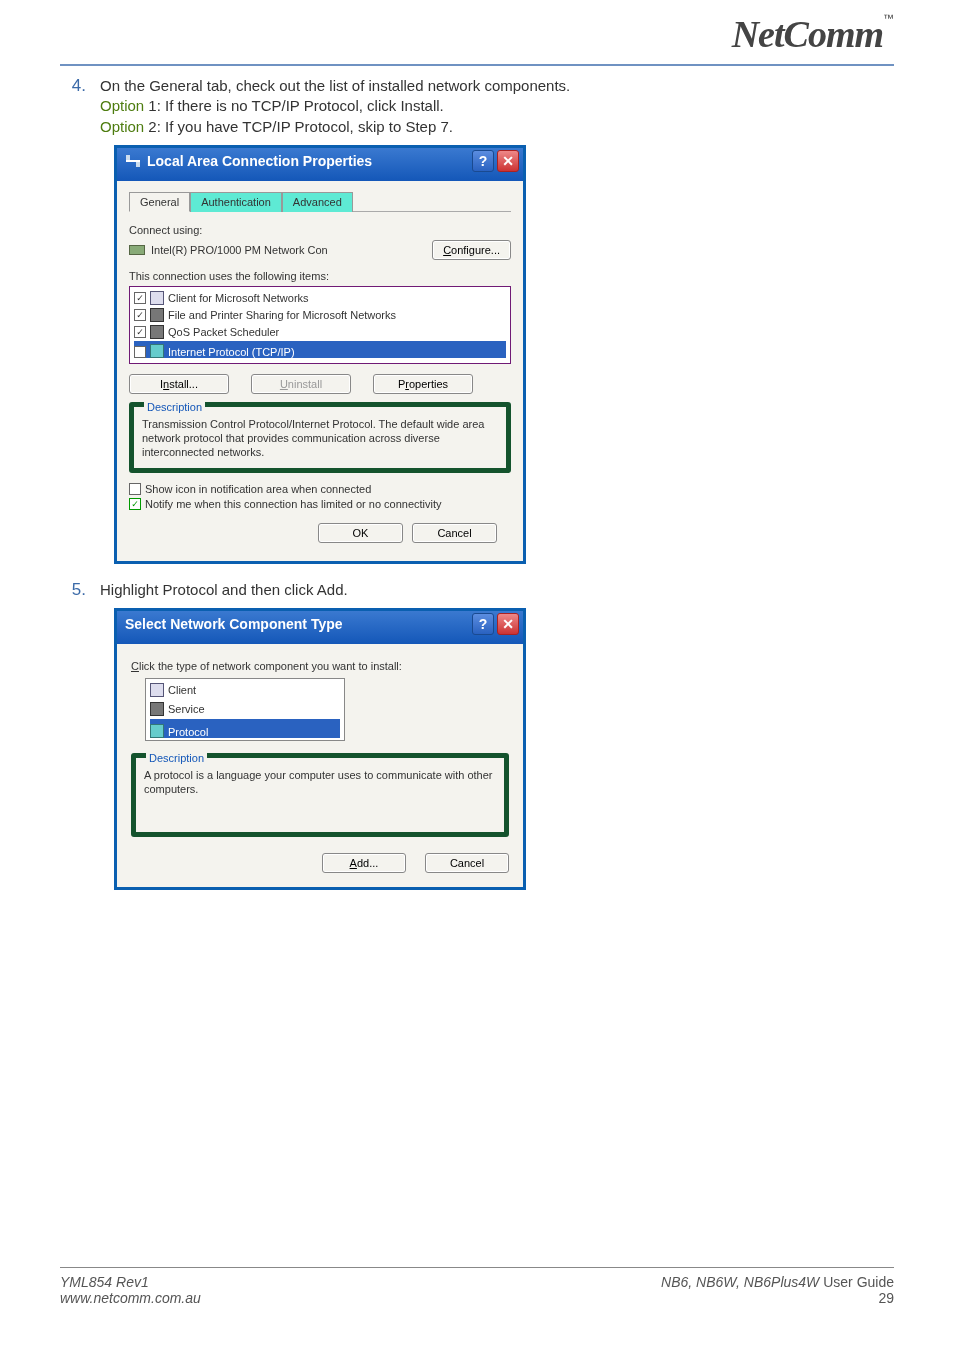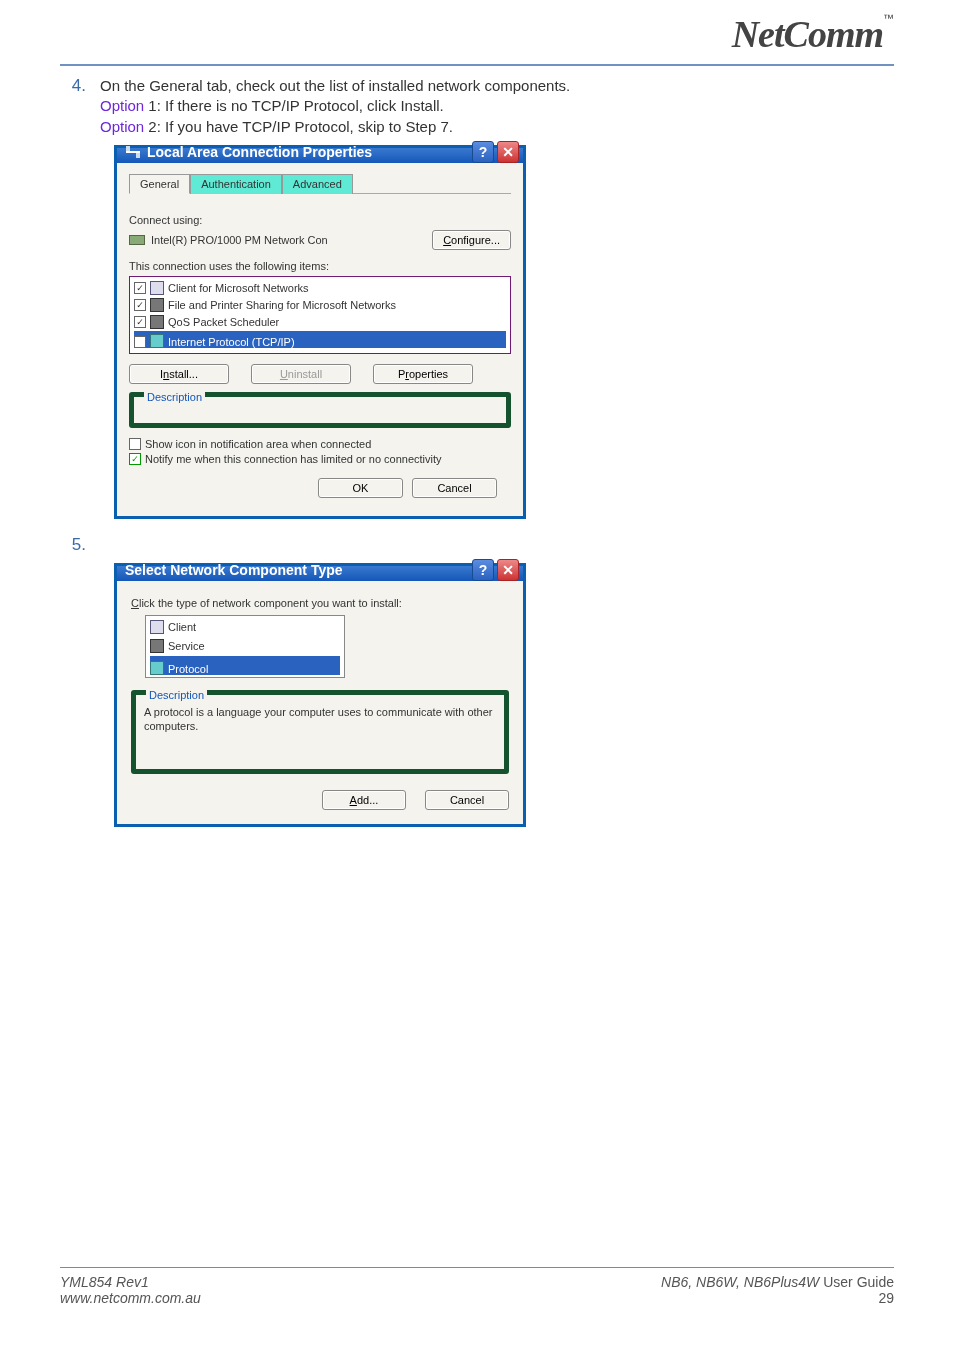--- a/index.html
+++ b/index.html
@@ -37,29 +37,29 @@
   .step { display: flex; margin-bottom: 6px; }
   .step-num {
     width: 40px;
     color: #3b6aa8;
     font-size: 17px;
     text-align: right;
     padding-right: 14px;
     flex-shrink: 0;
   }
   .step-body { font-size: 15px; color: #333; line-height: 1.35; }
-  .opt { color: #6d28d9; }
+  .opt { color: #4d7c0f; }
   .dialog {
     width: 412px;
     margin: 8px 0 16px 54px;
     border: 3px solid #0a5fb0;
     background: #fff;
   }
   .dlg-titlebar {
-    height: 15px;
+    height: 33px;
     background: linear-gradient(#3a79d0, #1457b8);
     display: flex;
     align-items: center;
     padding: 0 4px 6px 8px;
   }
   .dlg-title-icon {
     width: 16px; height: 16px; margin-right: 6px;
   }
   .dlg-title-text {
     flex: 1;
@@ -82,21 +82,21 @@
   .close-btn { background: linear-gradient(#e88,#c33); border:1px solid #a22; }
   .dlg-body {
     background: #f4f3ee;
     padding: 10px 12px 12px 12px;
     font-family: Tahoma, sans-serif;
     font-size: 11px;
   }
   .tabs {
     display: flex;
     border-bottom: 1px solid #aaa;
-    margin-bottom: 20px;
+    margin-bottom: 12px;
   }
   .tab {
     padding: 3px 10px;
     border: 1px solid #999;
     border-bottom: none;
     background: #5eead4;
     margin-right: 0;
     font-size: 11px;
     position: relative;
     top: 1px;
@@ -265,38 +265,40 @@
             <span class="item-text">Internet Protocol (TCP/IP)</span>
           </div>
         </div>
       <div class="btn-row3">
         <button class="btn"><span>I</span><span class="underline-letter">n</span><span id="installrest">stall...</span></button>
         <button class="btn disabled"><span class="underline-letter">U</span><span id="uninstrest">ninstall</span></button>
         <button class="btn"><span>P</span><span class="underline-letter">r</span><span id="proprest">operties</span></button>
       </div>
       <div class="fieldset">
         <span class="legend">Description</span>
+        <div class="desc-text">Transmission Control Protocol/Internet Protocol. The default wide area network protocol that provides communication across diverse interconnected networks.</div>
       </div>
       <div class="chk-line">
         <span class="chk" id="chk-showicon"></span>
         <span>Show icon in notification area when connected</span>
       </div>
       <div class="chk-line">
         <span class="chk g on" id="chk-notify"></span>
         <span>Notify me when this connection has limited or no connectivity</span>
       </div>
       <div class="dlg-footer">
         <button class="btn">OK</button>
         <button class="btn">Cancel</button>
       </div>
     </div>
   </div>
 
   <div class="step">
     <div class="step-num">5.</div>
+    <div class="step-body">Highlight Protocol and then click Add.</div>
   </div>
 
   <div class="dialog2">
     <div class="dlg-titlebar">
       <span class="dlg-title-text">Select Network Component Type</span>
       <div class="dlg-title-btn help-btn">?</div>
       <div class="dlg-title-btn close-btn">✕</div>
     </div>
     <div class="dlg2-body">
       <div><span class="underline-letter">C</span><span id="promptrest">lick the type of network component you want to install:</span></div>

